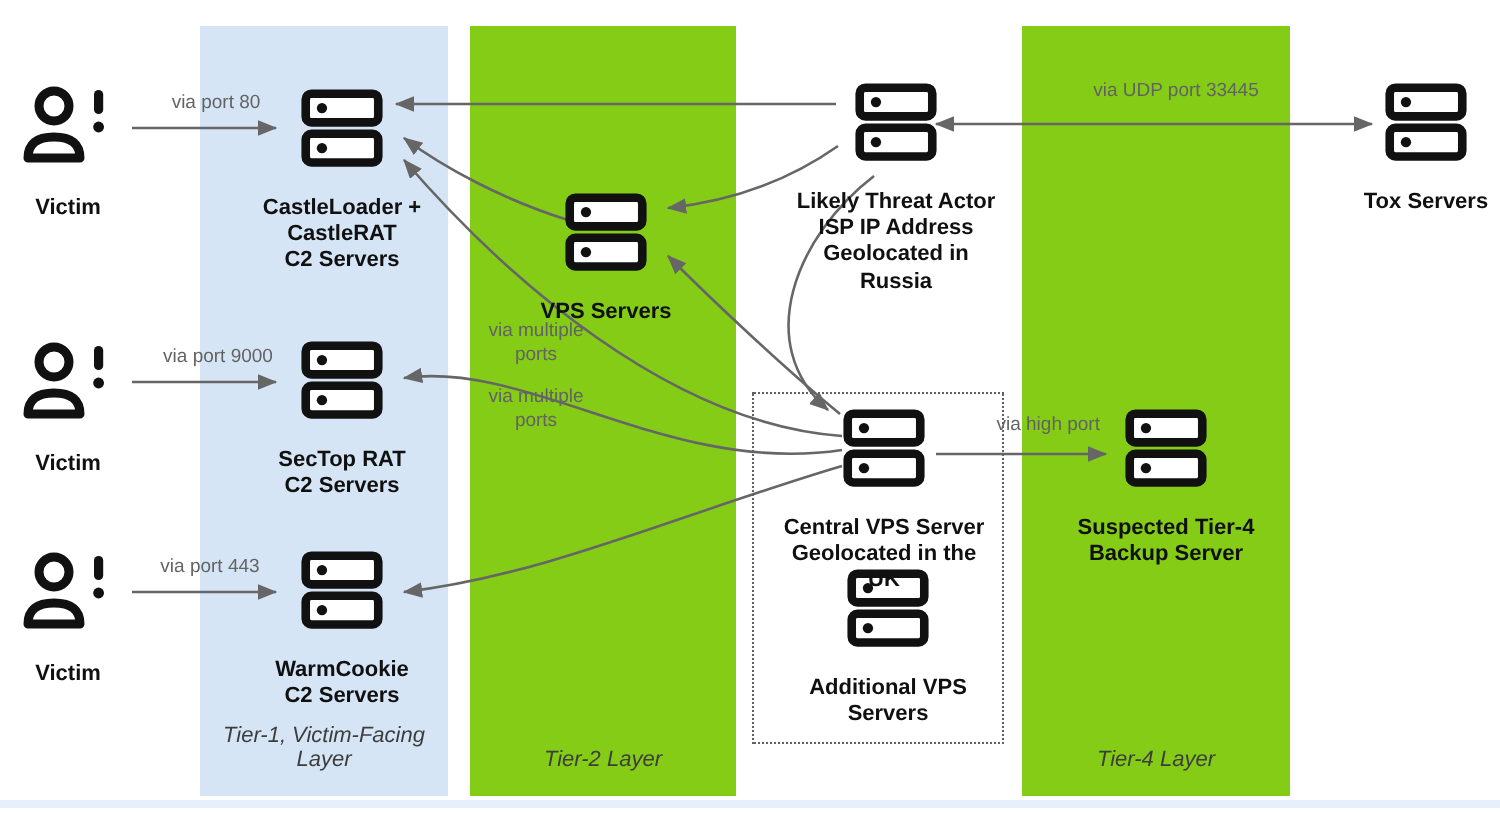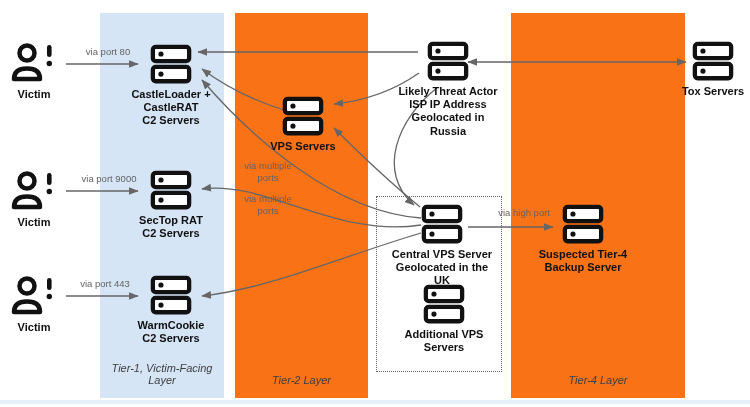--- a/index.html
+++ b/index.html
@@ -2,33 +2,33 @@
 <html><head>
 <meta charset="utf-8">
 <style>
   html,body{margin:0;padding:0;background:#fff;}
   .canvas{
     position:relative;width:750px;height:407px;overflow:hidden;
     font-family:"Liberation Sans",sans-serif;background:#fff;
   }
   .lane{position:absolute;top:13px;height:385px;}
   .lane-blue{background:#d5e5f6;}
-  .lane-gray{background:#f97316;}
+  .lane-gray{background:#84cc16;}
   .lane-label{
     position:absolute;bottom:12px;left:0;width:100%;text-align:center;
     font-style:italic;font-size:11px;color:#3d3d3d;white-space:pre-line;
   }
   .bottom-strip{position:absolute;left:0;top:400px;width:750px;height:4px;background:#d5e5f6;opacity:.6;}
   .edges{position:absolute;left:0;top:0;width:750px;height:407px;pointer-events:none;}
   .dotted-box{
     position:absolute;left:376px;top:196px;width:124px;height:174px;
     border:1.5px dotted #616161;background:transparent;
   }
   .node{
-    position:absolute;display:flex;flex-direction:column;align-items:center;gap:2px;
+    position:absolute;display:flex;flex-direction:column;align-items:center;gap:12px;
   }
   .node-label{
     font-size:11px;font-weight:bold;color:#101010;text-align:center;
     line-height:1.2;white-space:pre-line;
   }
   .server-icon{width:42px;height:42px;display:block;}
   .victim-icon{width:46px;height:44px;display:block;}
   .via-label{
     position:absolute;font-size:9.5px;color:#636363;text-align:center;
     line-height:1.25;white-space:pre-line;
@@ -38,21 +38,21 @@
 <body>
 
 <div class="canvas">
 
   <div class="lane lane-blue" style="left:100px;width:124px;">
     <div class="lane-label">Tier-1, Victim-Facing Layer</div>
   </div>
   <div class="lane lane-gray" style="left:235px;width:133px;">
     <div class="lane-label">Tier-2 Layer</div>
   </div>
-  <div class="lane lane-gray" style="left:511px;width:134px;padding-left:40px;">
+  <div class="lane lane-gray" style="left:511px;width:134px;">
     <div class="lane-label">Tier-4 Layer</div>
   </div>
   <div class="bottom-strip"></div>
 
   <svg class="edges" viewBox="0 0 750 407">
     <defs>
       <marker id="ah" markerWidth="9" markerHeight="8" refX="7" refY="3" orient="auto">
         <path d="M0,0 L7.5,3 L0,6 Z" fill="#666666"></path>
       </marker>
       <marker id="ahs" markerWidth="9" markerHeight="8" refX="7" refY="3" orient="auto-start-reverse">
@@ -180,19 +180,20 @@
     <svg class="server-icon">
         <use href="#server-sym"></use>
       </svg>
     <div class="node-label">Suspected Tier-4
 Backup Server</div>
   </div>
 
   <div class="via-label" style="left:75px;top:46px;width:66px;">via port 80</div>
   <div class="via-label" style="left:73px;top:173px;width:72px;">via port 9000</div>
   <div class="via-label" style="left:72px;top:278px;width:66px;">via port 443</div>
+  <div class="via-label" style="left:528px;top:40px;width:120px;">via UDP port 33445</div>
   <div class="via-label" style="left:474px;top:207px;width:76px;text-align:right;">via high port</div>
   <div class="via-label" style="left:238px;top:160px;width:60px;">via multiple
 ports</div>
   <div class="via-label" style="left:238px;top:193px;width:60px;">via multiple
 ports</div>
 
 </div>
 
 </body></html>

